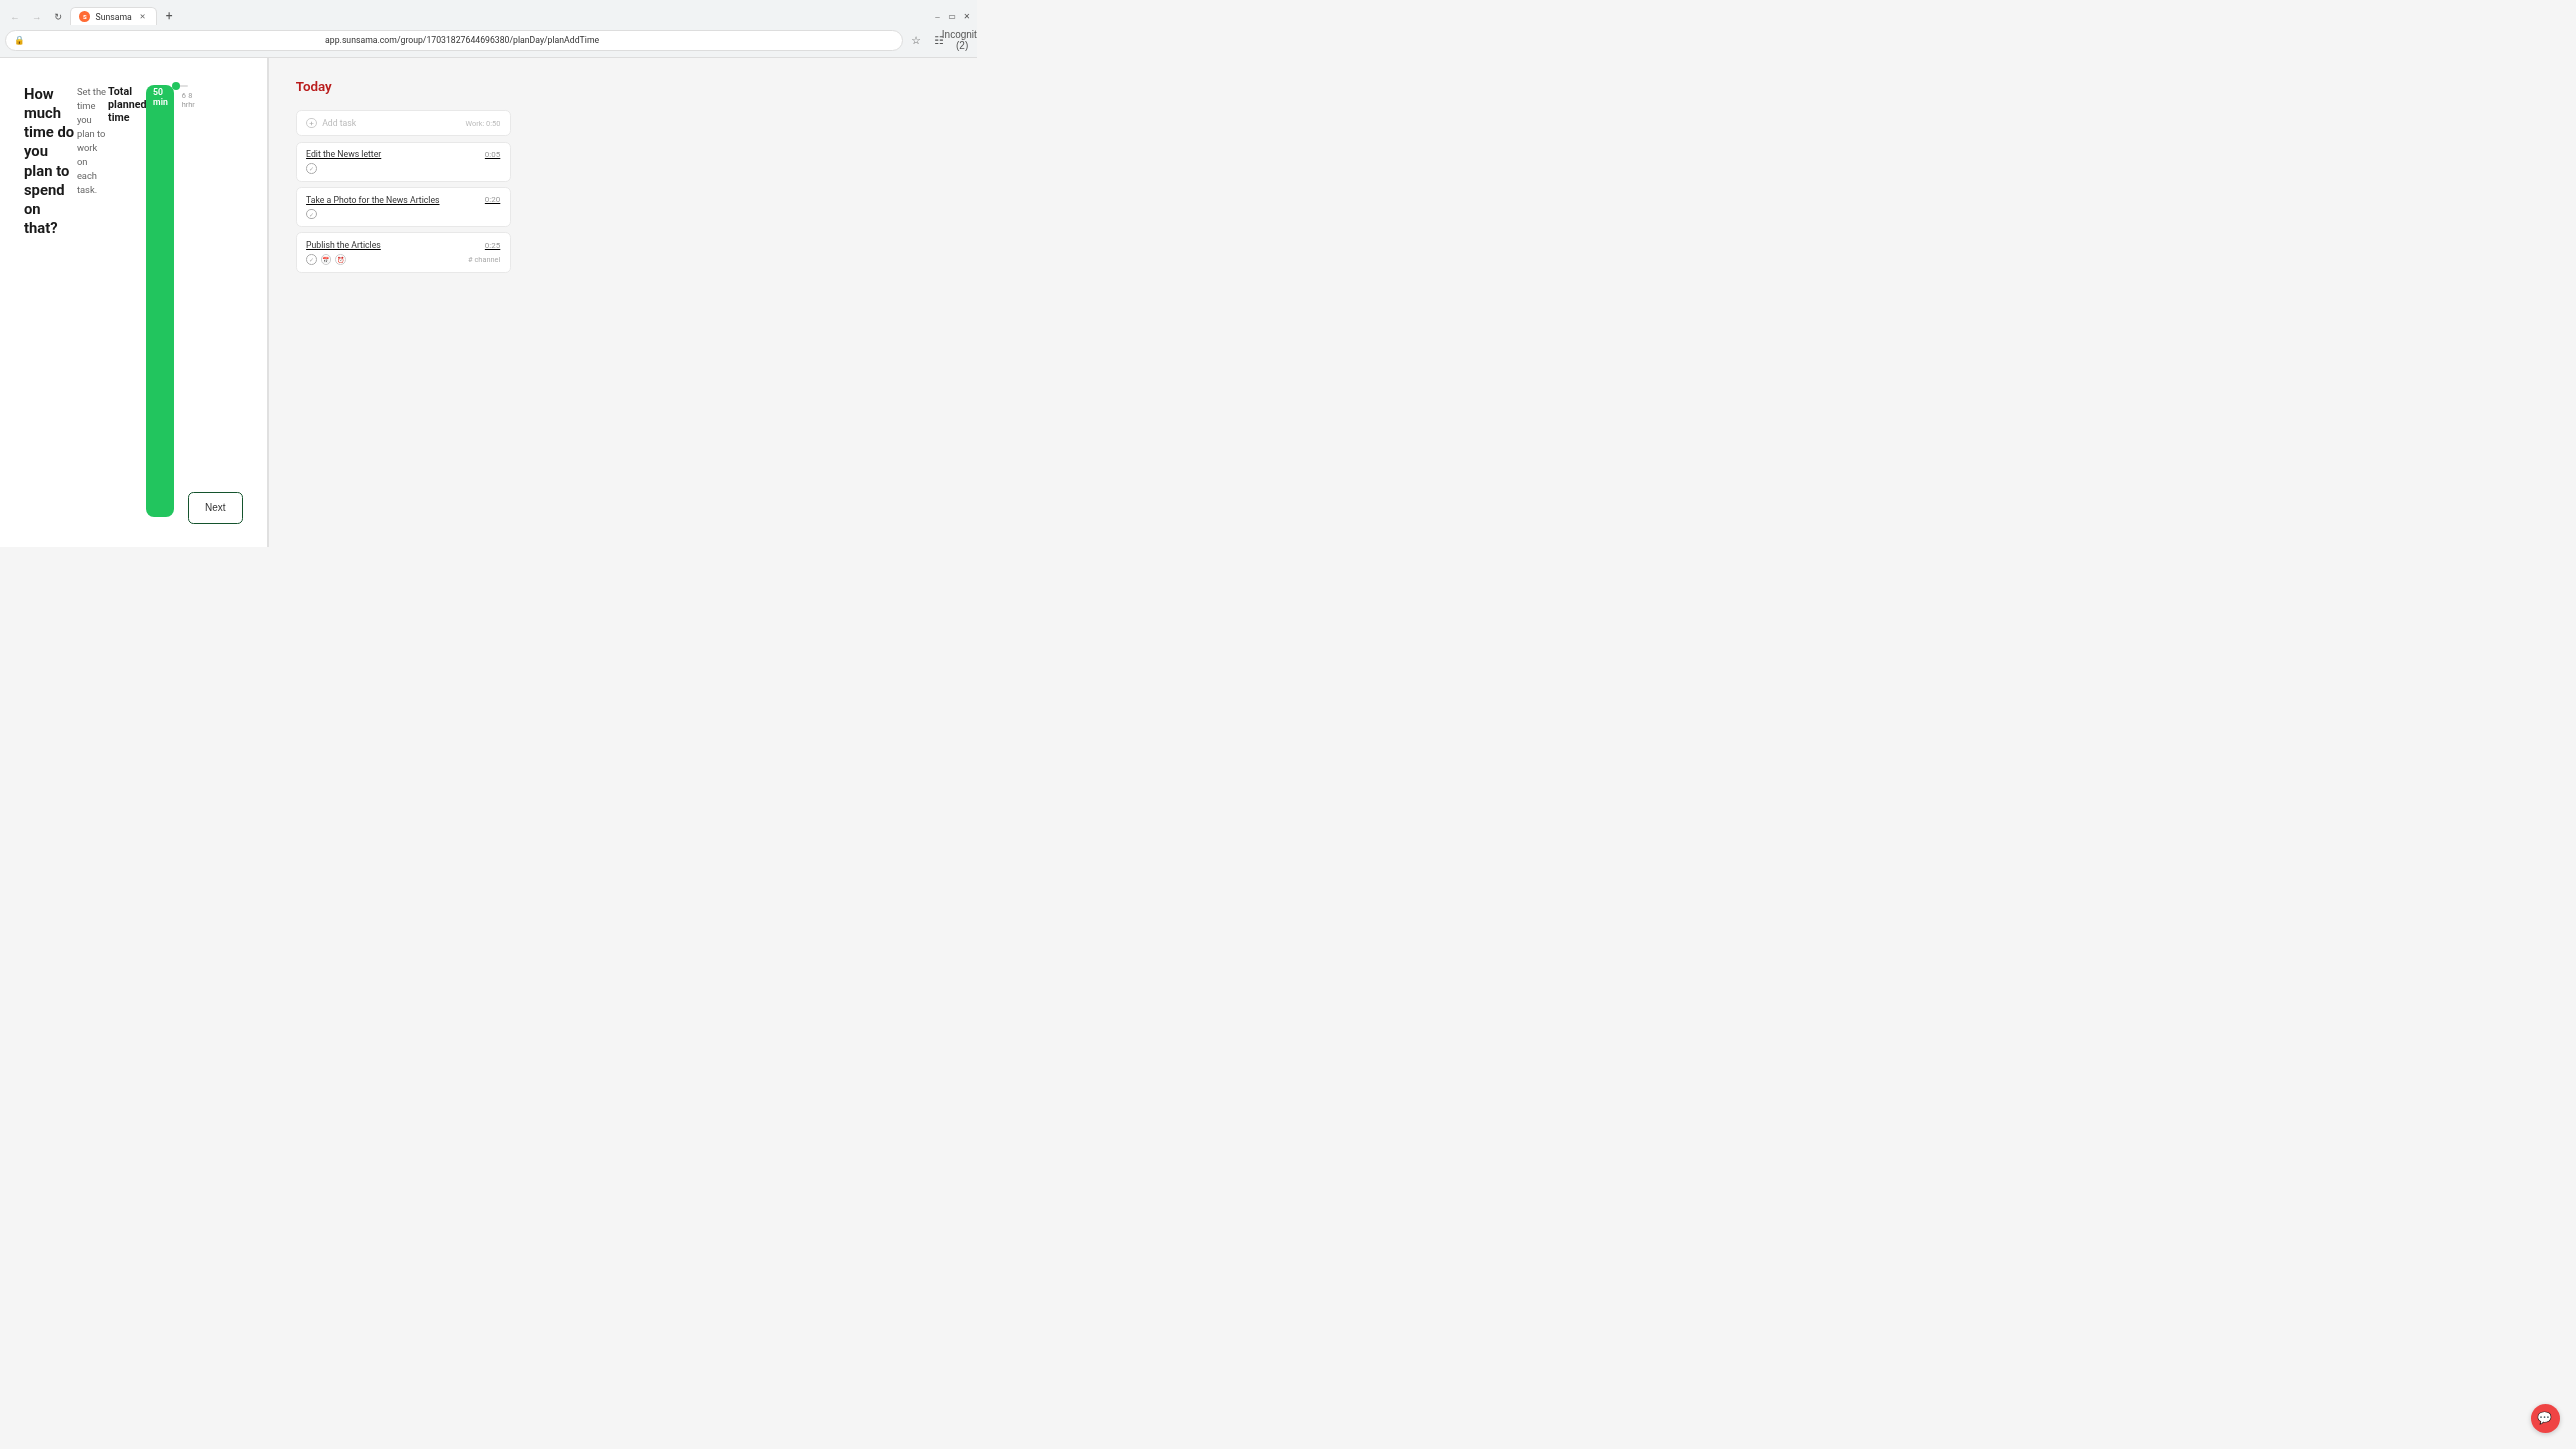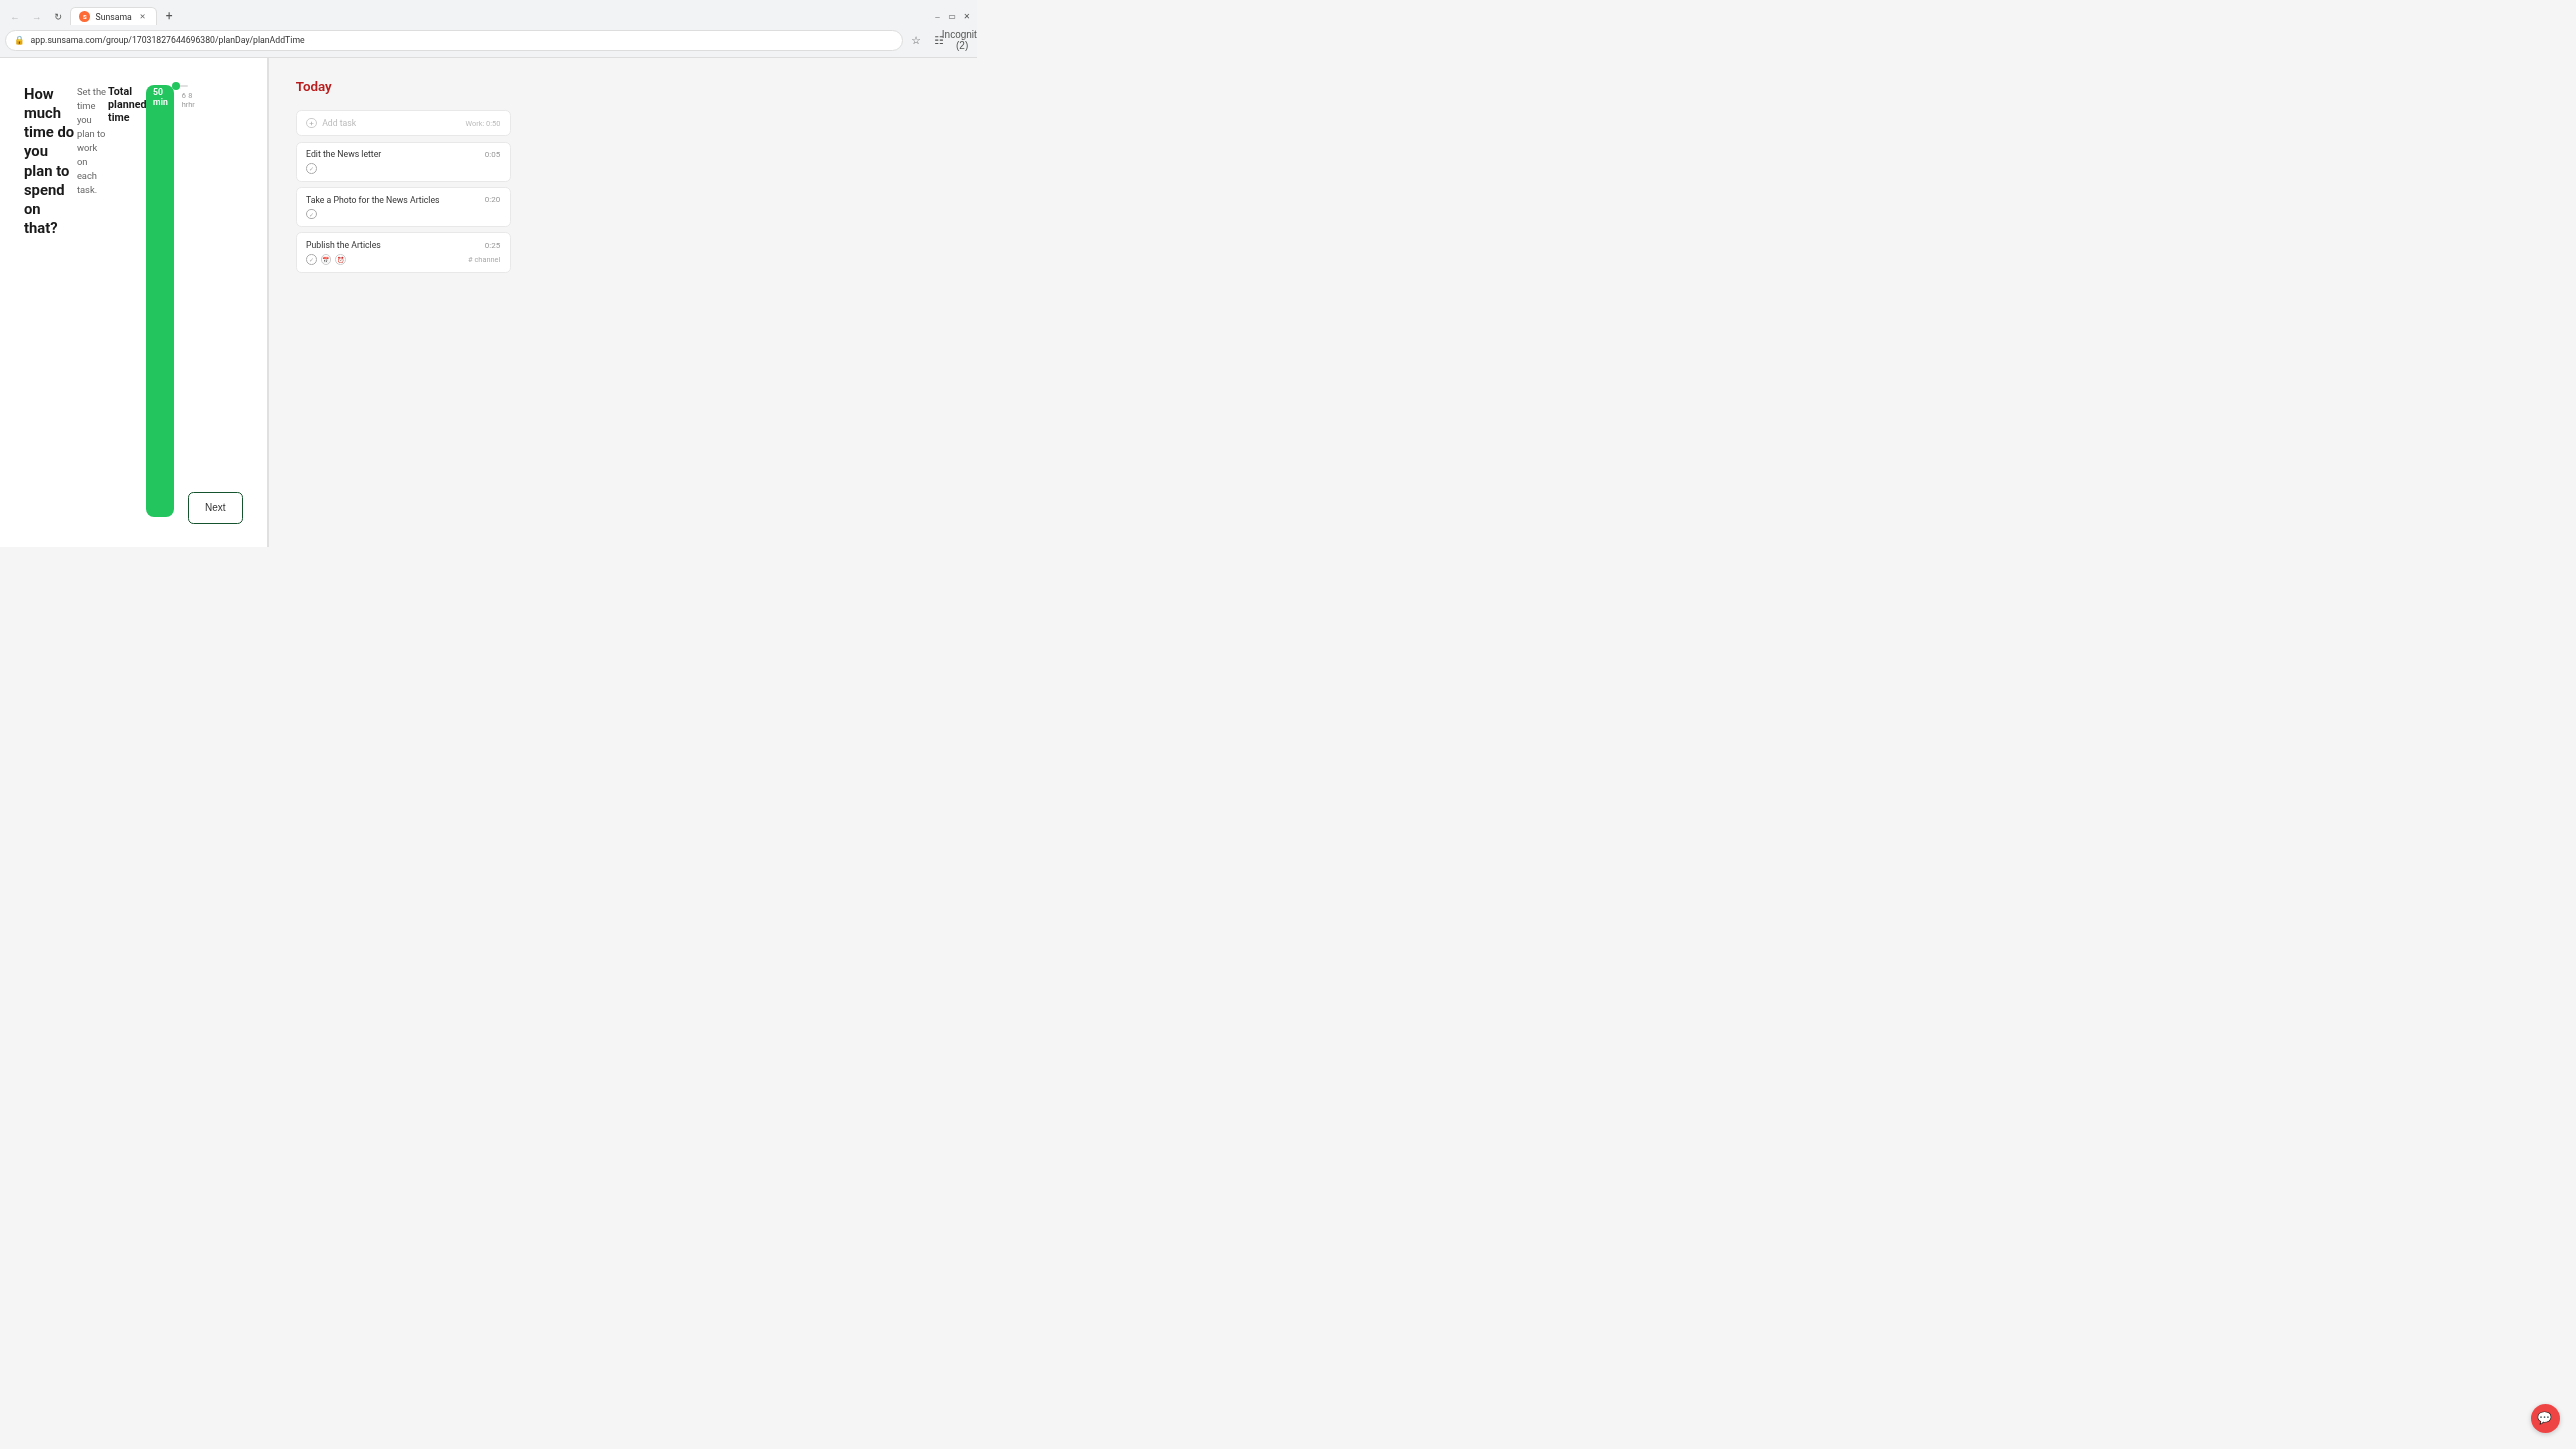--- a/index.html
+++ b/index.html
@@ -93,20 +93,21 @@
       border: 0.7px solid #ddd;
       border-radius: 13.4px;
       display: flex; align-items: center;
       padding: 2.7px 8px;
       gap: 5.4px;
       height: 21.5px;
     }
     .address-url {
       font-size: 8.7px; color: #333;
       flex: 1;
+      text-align: center;
     }
     .star-btn, .sidebar-btn, .incognito-btn {
       background: none; border: none; cursor: pointer;
       color: #555; font-size: 10.7px;
       width: 19px; height: 19px;
       display: flex; align-items: center; justify-content: center;
       border-radius: 50%;
     }
 
     
@@ -229,20 +230,21 @@
       background: white;
       border-radius: 5.4px;
       border: 0.7px solid #e8e8e8;
       padding: 6.7px 9.4px;
       cursor: pointer;
     }
     .task-row {
       display: flex;
       align-items: center;
       justify-content: flex-start;
+      text-decoration: underline;
     }
     .task-name {
       font-size: 8.7px;
       color: #333;
       flex: 1;
     }
     .task-time {
       font-size: 8px;
       color: #999;
       margin-left: 5.4px;

